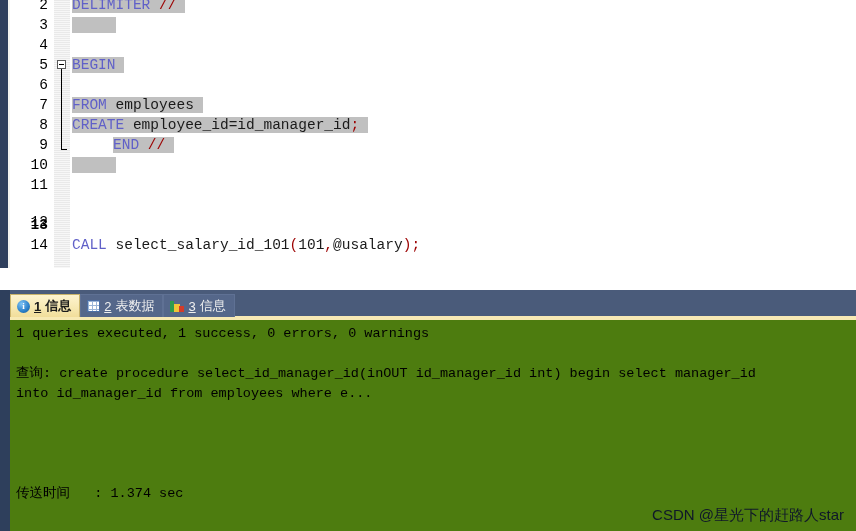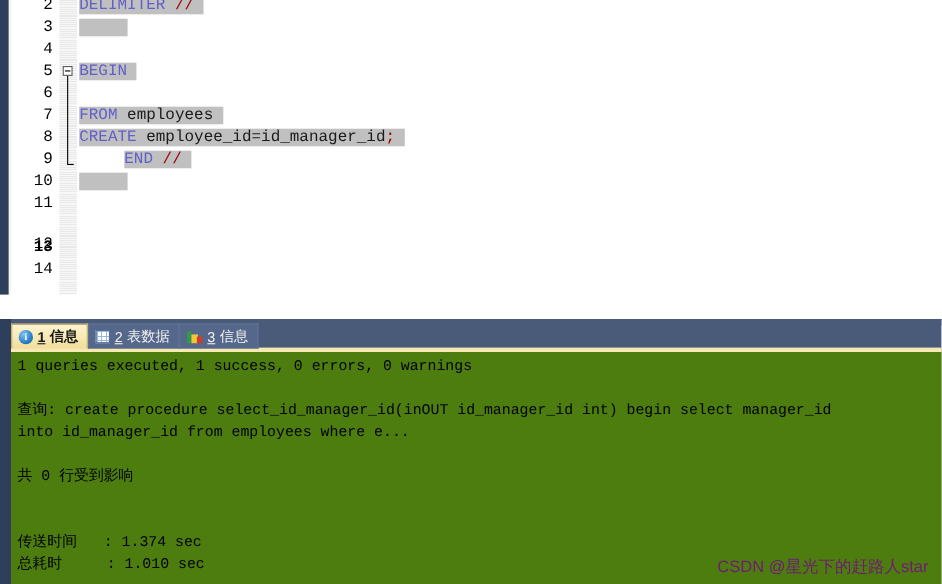--- a/index.html
+++ b/index.html
@@ -239,21 +239,21 @@
     height: 20px;
     line-height: 20px;
   }
 
   .watermark {
     position: absolute;
     right: 12px;
     bottom: 6px;
     font-family: "Liberation Sans", sans-serif;
     font-size: 15px;
-    color: #701a75;
+    color: #0f172a;
     white-space: nowrap;
   }
 </style>
 </head>
 <body>
 
 <div id="app">
 
   <div class="editor-pane">
     <div class="editor-left-frame"></div>
@@ -276,20 +276,21 @@
         <div class="gutter-num" style="top: 135px;">9</div>
         <div class="code-line" style="top: 135px; padding-left: 41px;"><span class="sel"><span class="kw">END </span><span class="op">//</span><span>&nbsp;</span></span></div>
         <div class="gutter-num" style="top: 155px;">10</div>
         <div class="code-line" style="top: 155px;"><span class="sel">&nbsp;&nbsp;&nbsp;&nbsp;&nbsp;</span></div>
         <div class="gutter-num" style="top: 175px;">11</div>
         <div class="gutter-num" style="top: 191px; margin-top: 21px;">12</div>
         <div class="code-line" style="top: 195px;"><span><span class="pl"></span></span></div>
         <div class="gutter-num" style="top: 215px; font-weight: bold;">13</div>
         <div class="code-line" style="top: 215px;"><span><span class="pl"></span></span></div>
         <div class="gutter-num" style="top: 235px;">14</div>
+        <div class="code-line" style="top: 235px;"><span><span class="kw">CALL </span><span class="pl">select_salary_id_101</span><span class="op">(</span><span class="pl">101</span><span class="op">,</span><span class="pl">@usalary</span><span class="op">)</span><span class="op">;</span></span></div>
         <div class="fold-box" style="top: 60px;"></div>
         <div class="fold-line" style="top: 69px; height: 80px;"></div>
         <div class="fold-foot" style="left: 51px; top: 149px;"></div>
       </div>
 
   </div>
 
   <div class="pane-divider"></div>
 
   <div class="result-pane">
@@ -315,21 +316,19 @@
           <span class="tnum">3</span>
           <span class="tlabel">信息</span>
         </div>
       </div>
     <div class="result-body" id="result-body">
         <div class="rline" style="top: 4px;">1 queries executed, 1 success, 0 errors, 0 warnings</div>
         <div class="rline" style="top: 24px;"></div>
         <div class="rline" style="top: 64px;">into id_manager_id from employees where e...</div>
         <div class="rline" style="top: 44px;">查询: create procedure select_id_manager_id(inOUT id_manager_id int) begin select manager_id</div>
         <div class="rline" style="top: 84px;"></div>
-        <div class="rline" style="top: 104px;">共 0 行受到影响</div>
         <div class="rline" style="top: 124px;"></div>
         <div class="rline" style="top: 164px;">传送时间   : 1.374 sec</div>
-        <div class="rline" style="top: 184px;">总耗时     : 1.010 sec</div>
       </div>
   </div>
 
   <div class="watermark">CSDN @星光下的赶路人star</div>
 </div>
 
 </body></html>

